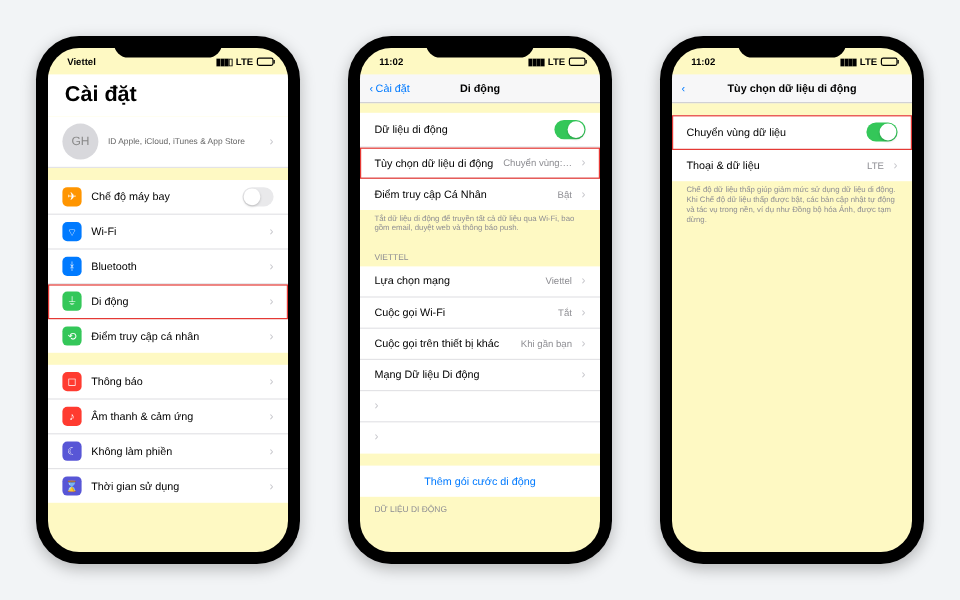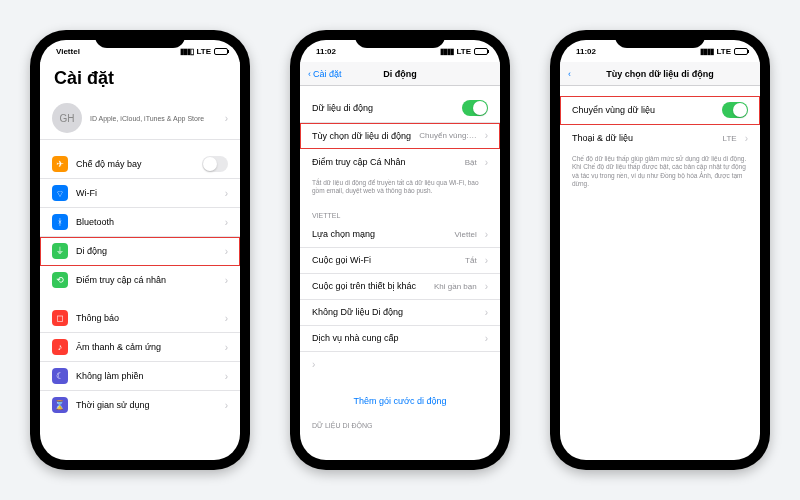--- a/index.html
+++ b/index.html
@@ -18,21 +18,21 @@
     height: 440px;
     background: #000;
     border-radius: 36px;
     padding: 10px;
     position: relative;
     box-shadow: 0 4px 12px rgba(0,0,0,.25);
   }
   .screen {
     width: 100%;
     height: 100%;
-    background: #ffffff;
+    background: #fef9c3;
     border-radius: 26px;
     overflow: hidden;
     position: relative;
     font-size: 9px;
     color: #000;
   }
   .notch {
     position: absolute;
     top: 0;
     left: 50%;
@@ -237,25 +237,24 @@
         <span class="label">Cuộc gọi Wi-Fi</span>
         <span class="value">Tắt</span>
         <span class="chev">›</span>
       </div>
       <div class="row">
         <span class="label">Cuộc gọi trên thiết bị khác</span>
         <span class="value">Khi gần bạn</span>
         <span class="chev">›</span>
       </div>
       <div class="row">
-        <span class="label">Không Dữ liệu Di động</span>
-        <span class="chev">›</span>
-      </div>
-      <div class="row">
-        <span class="label">Dịch vụ nhà cung cấp</span>
+        <span class="label">Mạng Dữ liệu Di động</span>
+        <span class="chev">›</span>
+      </div>
+      <div class="row">
         <span class="chev">›</span>
       </div>
       <div class="row">
         <span class="chev">›</span>
       </div>
     </div>
 
     <div class="group" style="margin-top:10px">
       <div class="row link-row">
         <span class="label">Thêm gói cước di động</span>

